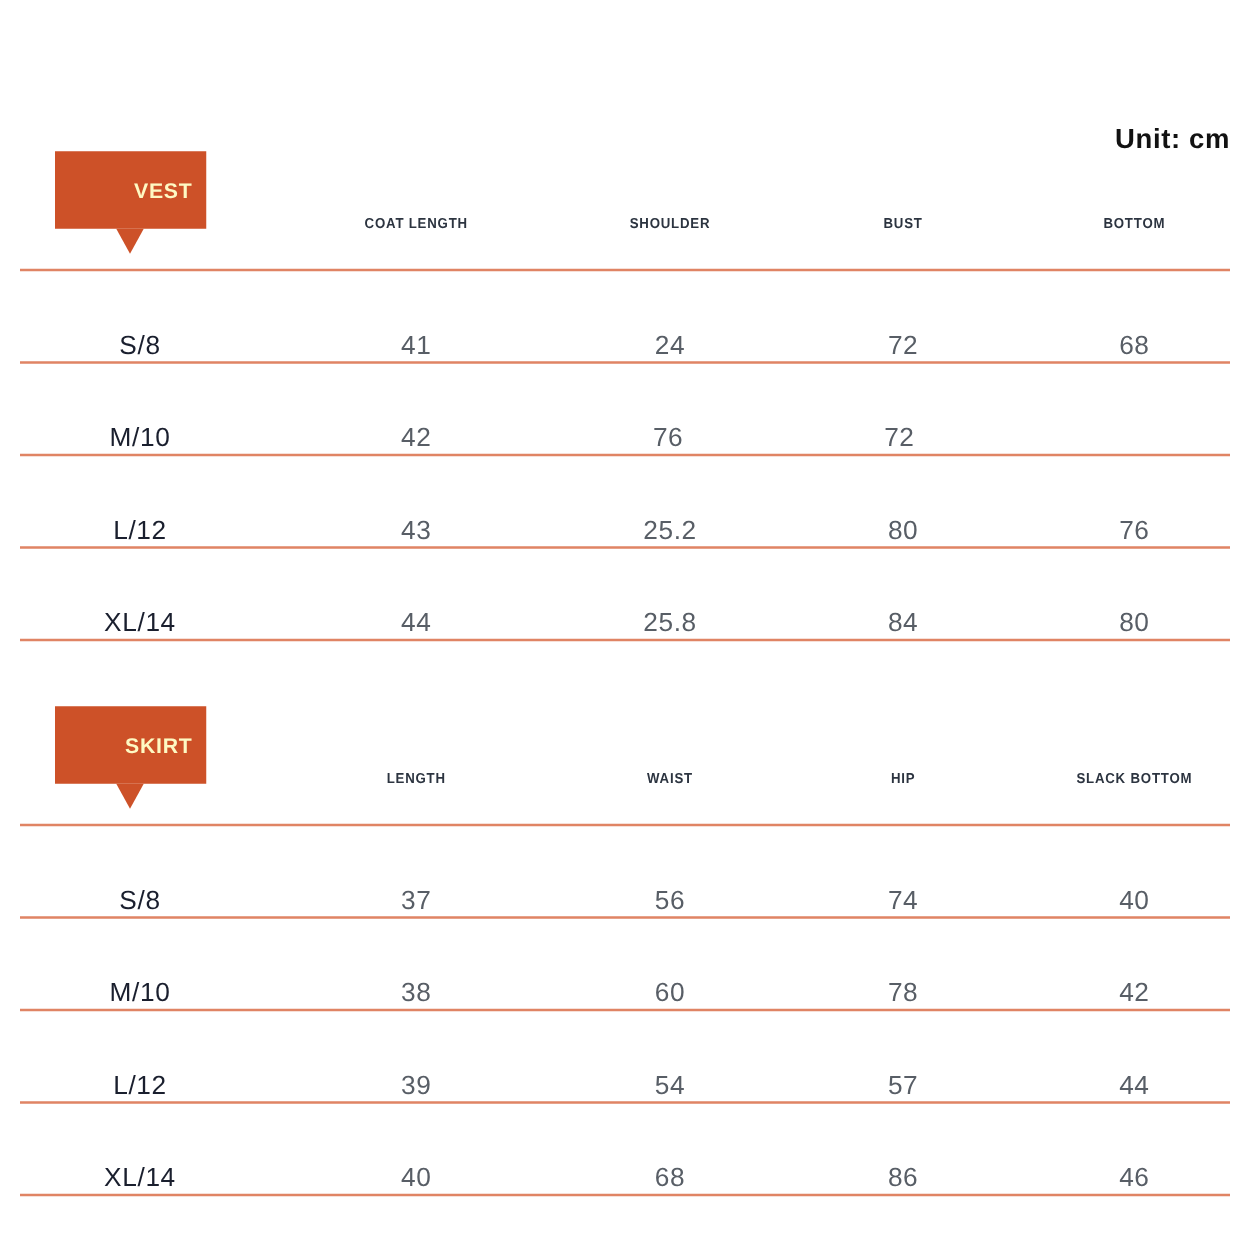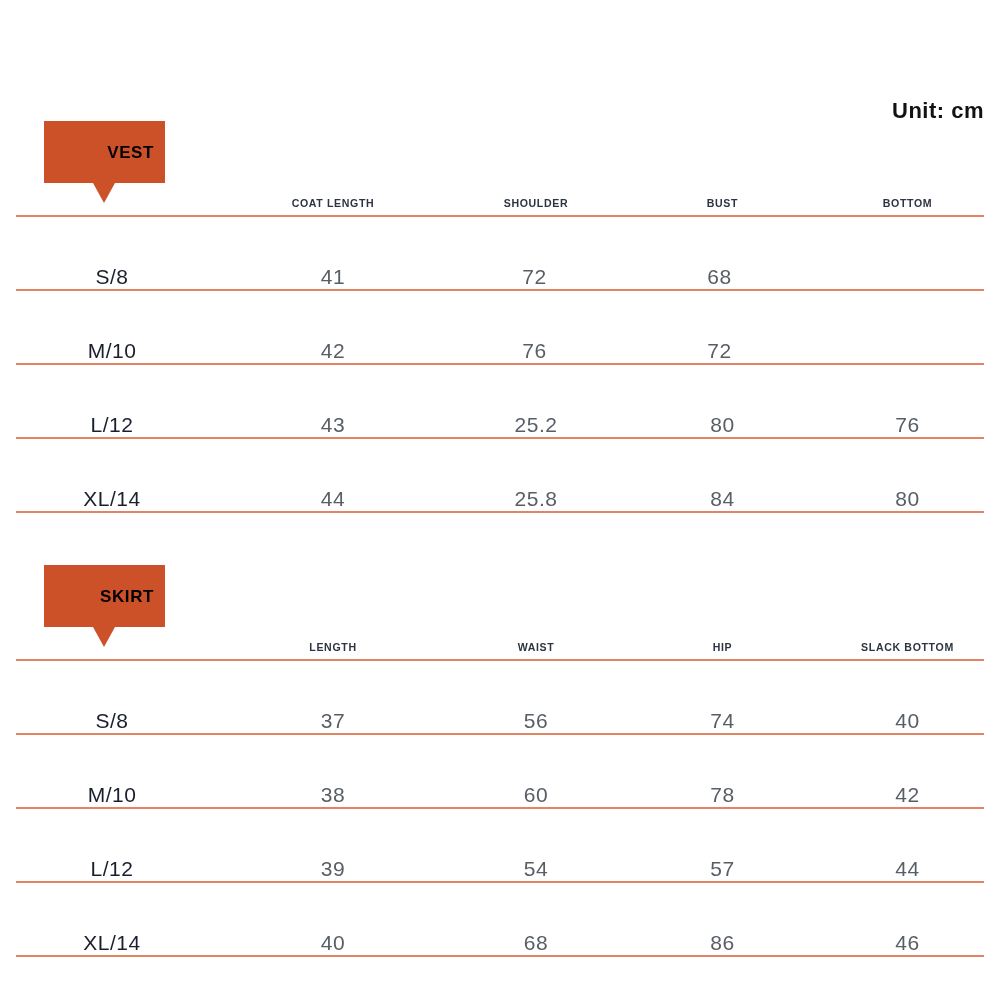--- a/index.html
+++ b/index.html
@@ -51,21 +51,21 @@
     width: 121px;
     height: 62px;
     background: #cd5128;
     box-sizing: border-box;
     display: flex;
     align-items: center;
     justify-content: flex-end;
     padding-right: 11px;
   }
   .badge-text {
-    color: #000000;
+    color: #fef9c3;
     font-size: 17px;
     font-weight: bold;
     letter-spacing: 0.6px;
     line-height: 1;
   }
   .badge-pointer {
     position: absolute;
     left: 93px;
     top: 62px;
     width: 0;
@@ -83,21 +83,21 @@
     top: 0;
     width: 100%;
   }
   .table-header {
     position: absolute;
     left: 0;
     right: 0;
     top: 52px;
     height: 36px;
     display: flex;
-    align-items: flex-end;
+    align-items: flex-start;
   }
   .rows {
     position: absolute;
     left: 0;
     right: 0;
     top: 94px;
   }
 
   .rule {
     height: 0;
@@ -168,20 +168,21 @@
         <div class="cell col-4 head-cell">BOTTOM</div>
       </div>
 
       <div class="rows">
 
         <div class="rule"></div>
 
         <div class="row">
           <div class="cell col-size size-cell">S/8</div>
           <div class="cell col-1 val-cell">41</div>
+          <div class="cell col-2 val-cell">24</div>
           <div class="cell col-3 val-cell">72</div>
           <div class="cell col-4 val-cell">68</div>
         </div>
 
         <div class="rule"></div>
 
         <div class="row">
           <div class="cell col-size size-cell">M/10</div>
           <div class="cell col-1 val-cell">42</div>
           <div class="cell col-3 val-cell">76</div>

